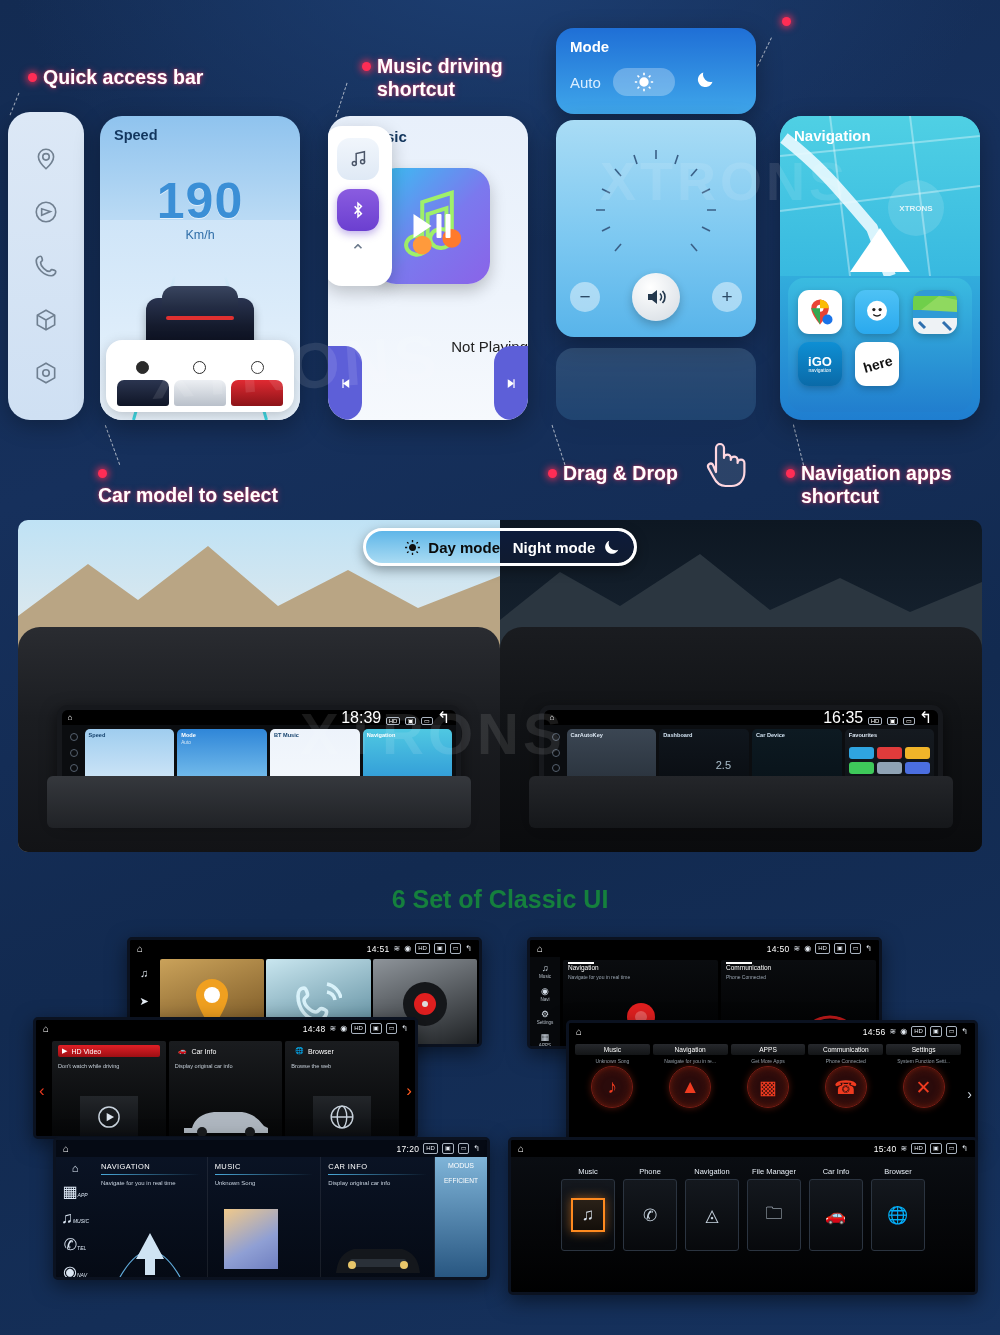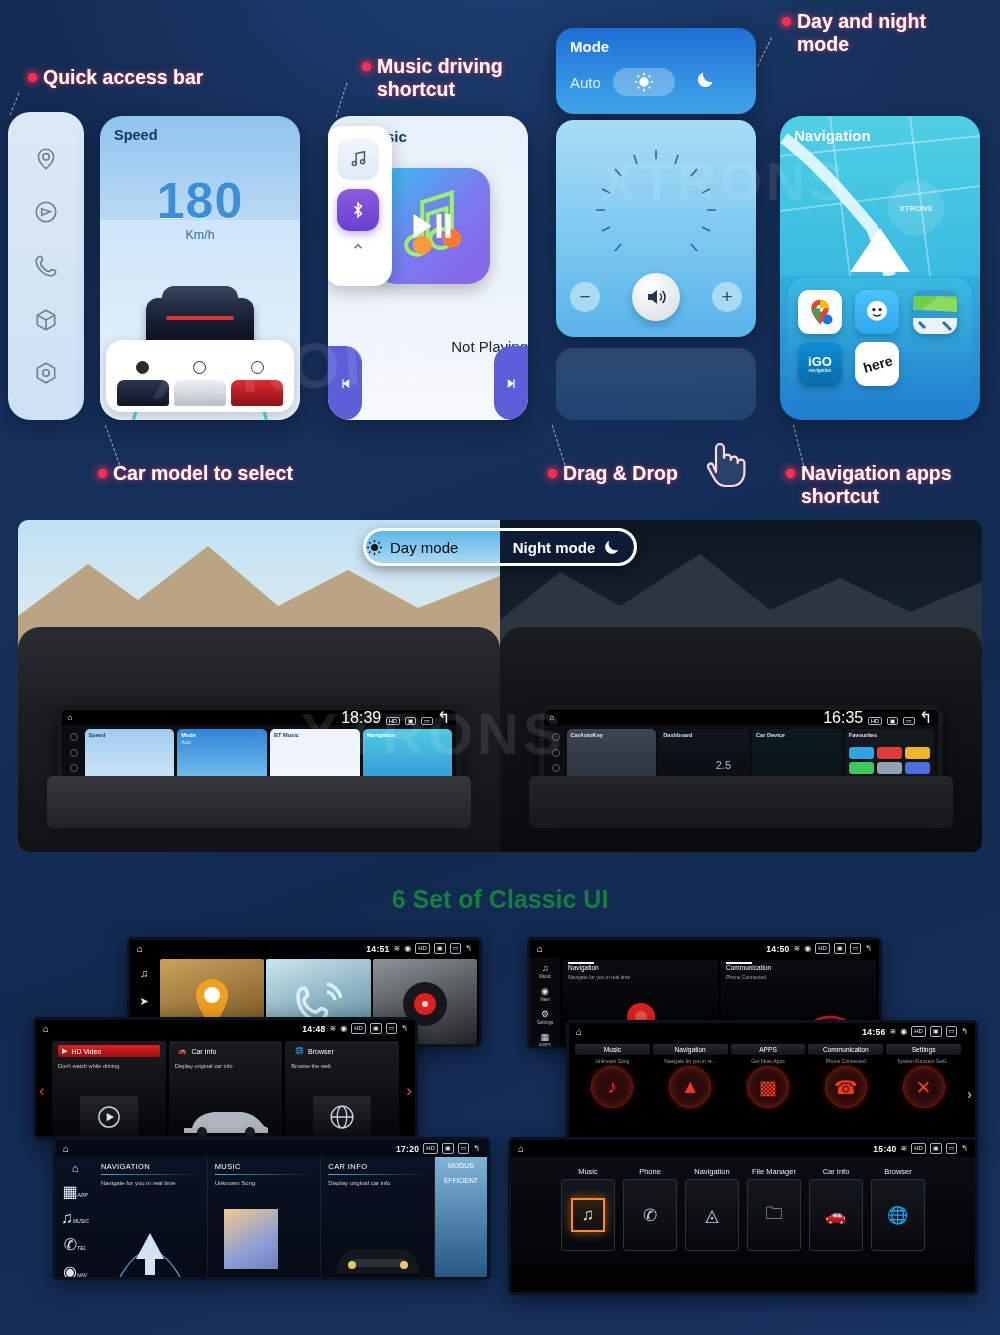--- a/index.html
+++ b/index.html
@@ -166,33 +166,33 @@
   
   .t-carplay{background:linear-gradient(180deg,#3b4653,#222a33);} .t-carplay .lbl{color:#dbe6f2;}
   .t-dash{background:linear-gradient(180deg,#10161d,#070a0e);} .t-dash .lbl{color:#cfe0ef;}
   .t-cardev{background:linear-gradient(180deg,#0d1a22,#071016);} .t-cardev .lbl{color:#cfe0ef;}
   .t-fav{background:linear-gradient(180deg,#151a20,#0c0f13);} .t-fav .lbl{color:#dbe6f2;}
   .favgrid{position:absolute;left:4px;right:4px;top:18px;display:grid;grid-template-columns:repeat(3,1fr);gap:3px;}
   .favgrid i{display:block;height:12px;border-radius:3px;}
 
   .modetabs{position:absolute;left:363px;top:528px;width:274px;height:38px;border-radius:19px;overflow:hidden;
     display:flex;background:#fff;box-shadow:0 4px 12px rgba(0,0,0,.35);border:3px solid #fff;}
-  .tabday{flex:1;background:linear-gradient(180deg,#5fb6e8,#a9dbf3);display:flex;align-items:center;justify-content:flex-start;gap:7px;color:#0a0a0a;font-weight:normal;font-size:15px;}
+  .tabday{flex:1;background:linear-gradient(180deg,#5fb6e8,#a9dbf3);display:flex;align-items:center;justify-content:flex-end;gap:7px;color:#0a0a0a;font-weight:bold;font-size:15px;}
   .tabnight{flex:1;background:linear-gradient(180deg,#0d1b3a,#101b30);display:flex;align-items:center;justify-content:center;gap:7px;color:#fff;font-weight:bold;font-size:15px;border-radius:0 16px 16px 0;}
 
   
   .heading{position:absolute;left:0;right:0;top:885px;text-align:center;font-size:25px;font-weight:bold;color:#15803d;}
 
   
   .scr{position:absolute;background:#000;border:3px solid #0b1220;border-radius:5px;overflow:hidden;
     box-shadow:0 6px 20px rgba(0,0,0,.5);}
   .sbar{height:17px;background:#000;display:flex;align-items:center;justify-content:space-between;padding:0 7px;}
   .sbar .home{color:#fff;font-size:10px;}
   .sbar .right{display:flex;align-items:center;gap:4px;color:#e3e9f0;font-size:8px;}
-  .sbar .time{font-size:8.5px;color:#fff;font-weight:bold;letter-spacing:.3px;}
+  .sbar .time{font-size:8.5px;color:#fff;font-weight:normal;letter-spacing:.3px;}
   .chip{border:1px solid #aab4c0;border-radius:2px;padding:0 2px;font-size:6px;line-height:9px;}
 
   .leftrail{width:30px;background:#07090c;display:flex;flex-direction:column;align-items:center;gap:7px;padding-top:6px;}
   .leftrail .ri{display:flex;flex-direction:column;align-items:center;color:#d6e0ea;font-size:9px;}
   .leftrail .ri em{font-style:normal;font-size:4.6px;opacity:.8;margin-top:1px;}
 
   
   #scrA{left:127px;top:937px;width:355px;height:110px;}
   .aBody{display:flex;height:93px;}
   .aRail{width:28px;background:#000;display:flex;flex-direction:column;align-items:center;gap:16px;padding-top:10px;color:#e6edf5;font-size:11px;}
@@ -267,26 +267,24 @@
 
 <div class="callout" style="left:362px;top:55px;">
   <span class="dot"></span>
   <span class="ctext">Music driving
 shortcut</span>
 </div>
 <div class="lead" style="left:341px;top:82px;height:36px;transform:rotate(18deg);"></div>
 
 <div class="callout" style="left:782px;top:10px;">
   <span class="dot"></span>
-  <span class="ctext">Day and night
-mode</span>
 </div>
 <div class="lead" style="left:764px;top:36px;height:32px;transform:rotate(26deg);"></div>
 
-<div class="callout" style="left:98px;top:462px;">
+<div class="callout" style="left:98px;top:462px;flex-direction:column;">
   <span class="dot"></span>
   <span class="ctext">Car model to select</span>
 </div>
 <div class="lead" style="left:112px;top:424px;height:42px;transform:rotate(-20deg);"></div>
 
 <div class="callout" style="left:548px;top:462px;">
   <span class="dot"></span>
   <span class="ctext">Drag &amp; Drop</span>
 </div>
 <div class="lead" style="left:558px;top:424px;height:42px;transform:rotate(-18deg);"></div>
@@ -331,21 +329,21 @@
         </svg>
       </span>
   </div>
 
   <div class="card speedcard">
     <div class="road">
       <div class="roadline" style="left:32px;transform:rotate(16deg);transform-origin:bottom;"></div>
       <div class="roadline" style="right:32px;transform:rotate(-16deg);transform-origin:bottom;"></div>
     </div>
     <div class="ttl">Speed</div>
-    <div class="bignum">180</div>
+    <div class="bignum">190</div>
     <div class="kmh">Km/h</div>
     <div class="carimg"></div>
     <div class="modelsel">
       <div class="modelcell">
           <span class="radio on"></span>
           <span class="minicar c0"></span>
         </div>
       <div class="modelcell">
           <span class="radio"></span>
           <span class="minicar c1"></span>

